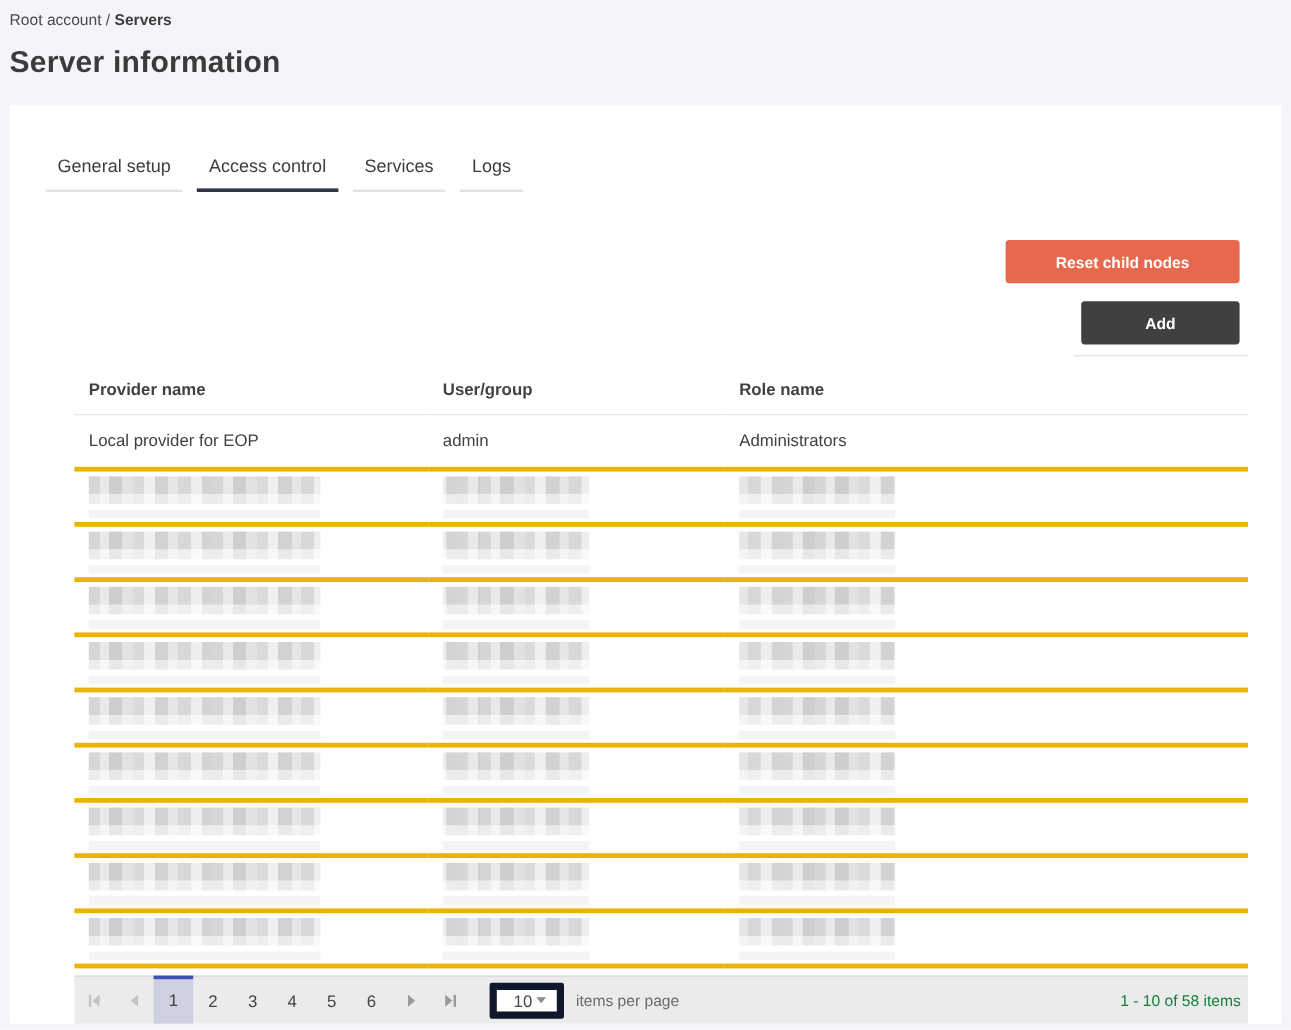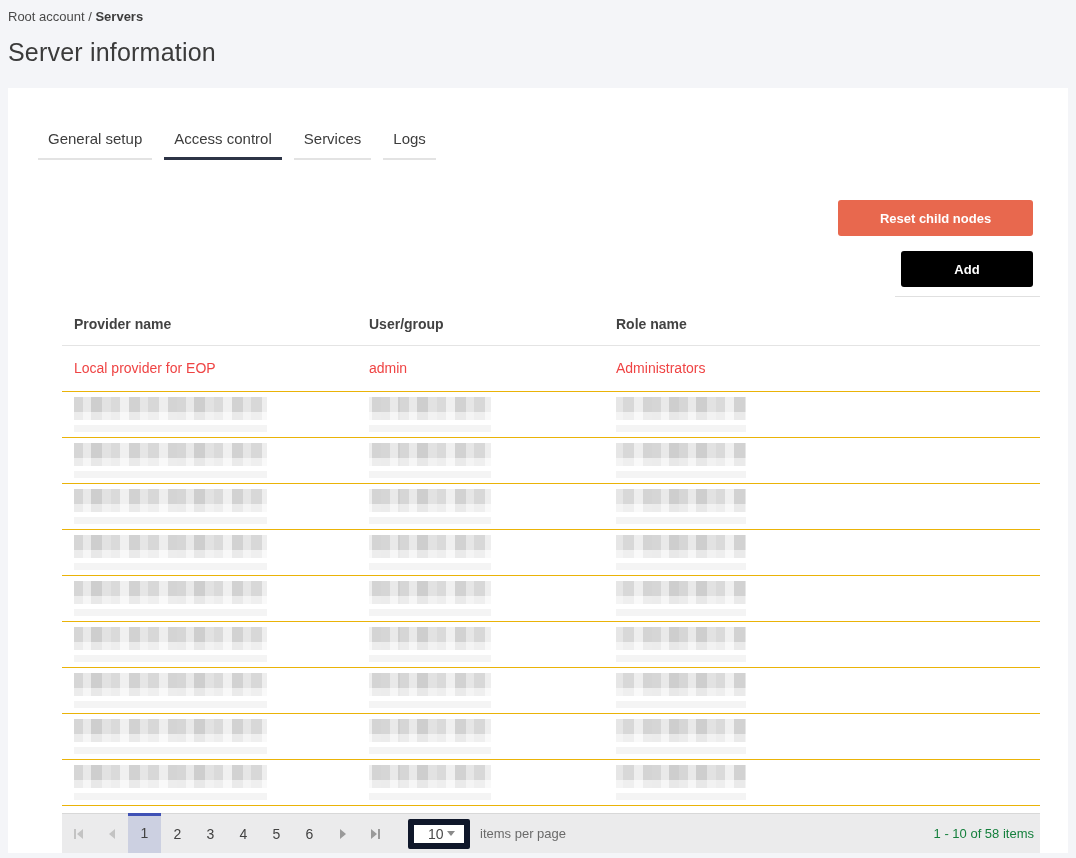--- a/index.html
+++ b/index.html
@@ -6,21 +6,21 @@
   html, body {
     width: 1076px; height: 858px; overflow: hidden;
     background: #f4f5f8;
     font-family: "Liberation Sans", "DejaVu Sans", sans-serif;
     color: #424242;
   }
   
   .topbar { padding: 9px 8px 0 8px; }
   .breadcrumb { font-size: 13px; color: #4a4a4a; }
   .breadcrumb .crumb-current { font-weight: bold; color: #3c3c3c; }
-  .page-title { font-size: 25px; font-weight: 400; color: #3b3b3b; margin-top: 14px; letter-spacing: .2px; }
+  .page-title { font-size: 25px; font-weight: 700; color: #3b3b3b; margin-top: 14px; letter-spacing: .2px; }
 
   
   .card {
     margin: 21px 8px 0 8px;
     background: #ffffff;
     height: 765px;
     display: flex; flex-direction: column;
   }
 
   
@@ -31,36 +31,36 @@
   }
   .tab.active { border-bottom: 3px solid #2d3446; padding-bottom: 0; }
 
   
   .toolbar { display: flex; flex-direction: column; align-items: flex-end; margin: 40px 35px 0 0; }
   .btn {
     height: 36px; border: none; border-radius: 3px; color: #ffffff;
     font-family: inherit; font-size: 13px; font-weight: bold; cursor: pointer;
   }
   .btn-reset { width: 195px; background: #e8684e; margin-left: 42px; }
-  .btn-add { width: 132px; background: #000000; margin-top: 15px; }
+  .btn-add { width: 132px; background: #404040; margin-top: 15px; }
   .add-underline { width: 145px; height: 0; border-bottom: 1px solid #e0e0e0; margin: 9px -7px 0 0; }
 
   
   .grid { margin: 6px 28px 0 54px; }
   table { width: 100%; border-collapse: collapse; table-layout: fixed; }
   col.col1 { width: 295px; } col.col2 { width: 247px; } col.col3 { width: auto; }
   th {
     text-align: left; font-size: 14px; font-weight: bold; color: #424242;
     height: 42px; padding: 0 12px; vertical-align: middle;
     border-bottom: 1px solid #e4e4e4;
   }
   td {
     height: 46px; padding: 0 12px; vertical-align: middle;
-    font-size: 14px; color: #ef4444;
-    border-bottom: 1px solid #eab308;
+    font-size: 14px; color: #404040;
+    border-bottom: 4px solid #eab308;
   }
 
   
   .redact.c1 { width: 193px; }
   .redact.c2 { width: 122px; }
   .redact.c3 { width: 130px; }
   .px { width: 100%; }
   .px.dark {
     height: 15px;
     background: repeating-linear-gradient(90deg,

